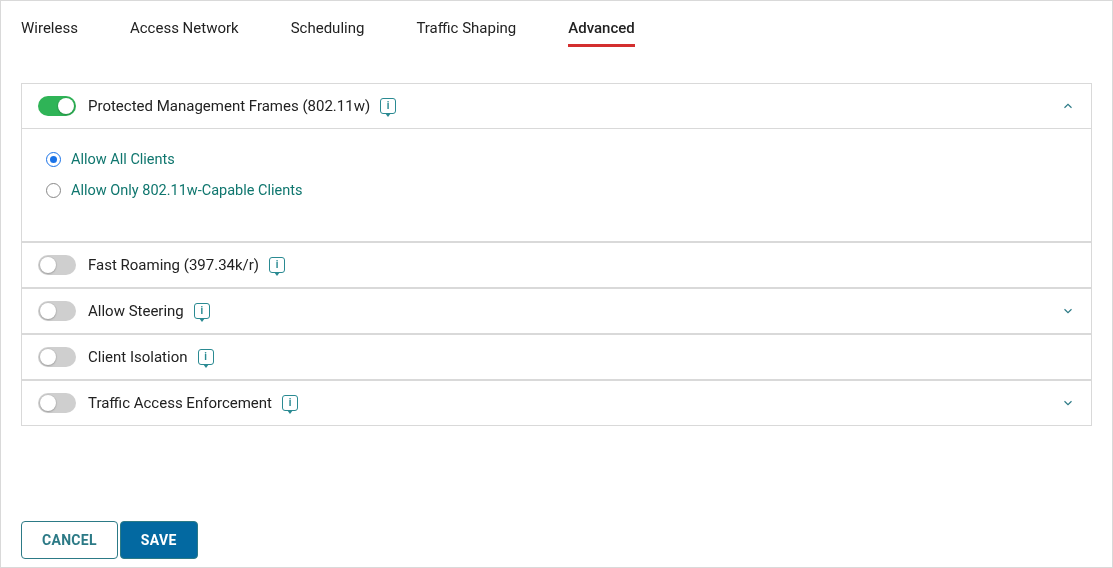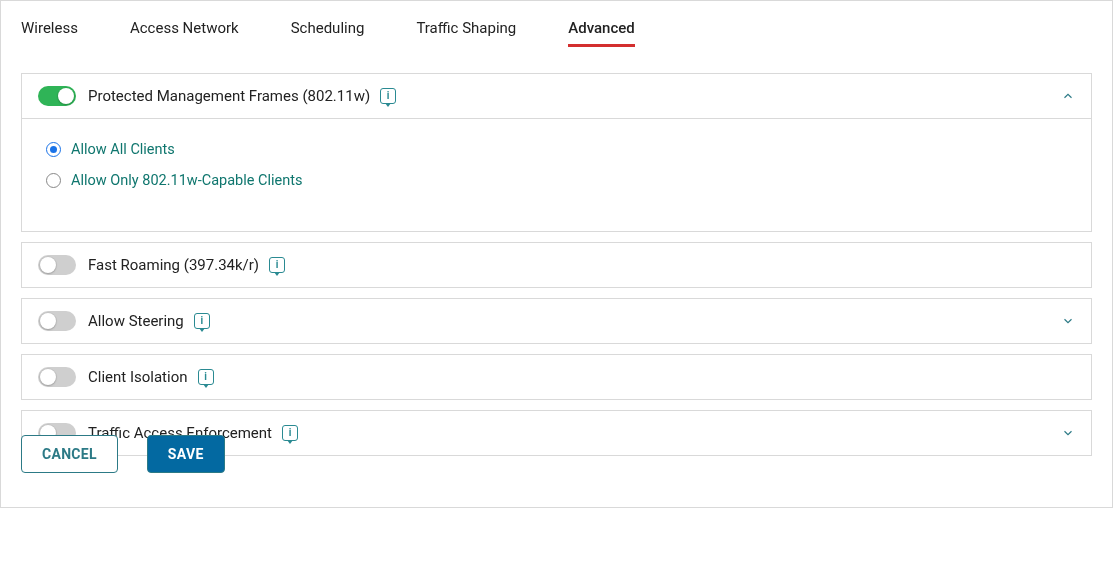--- a/index.html
+++ b/index.html
@@ -4,21 +4,21 @@
 <style>
   * { box-sizing: border-box; margin: 0; padding: 0; }
   body {
     font-family: -apple-system, BlinkMacSystemFont, "Segoe UI", Roboto, Arial, sans-serif;
     background: #fff;
     color: #222;
     font-size: 14px;
   }
   .page {
     width: 1113px;
-    height: 508px;
+    height: 568px;
     border: 1px solid #d9d9d9;
     padding: 0 20px 20px 20px;
     position: relative;
   }
   .tabs {
     display: flex;
     gap: 52px;
     padding: 18px 0 12px 0;
   }
   .tab {
@@ -33,24 +33,24 @@
     text-align: center;
   }
   .tab.active::after {
     content: "";
     position: absolute;
     left: 0; right: 0; bottom: -4px;
     height: 3px;
     background: #d32f2f;
   }
   .panels {
-    margin-top: 18px;
+    margin-top: 28px;
     display: flex;
     flex-direction: column;
-    gap: 10px;
+    gap: 0;
   }
   .panel {
     border: 1px solid #d9d9d9;
     background: #fff;
   }
   .panel-header {
     display: flex;
     align-items: center;
     padding: 10px 16px;
     min-height: 44px;
@@ -144,23 +144,23 @@
     position: absolute;
     top: 2.5px; left: 2.5px;
     width: 7px; height: 7px;
     background: #1a73e8;
     border-radius: 50%;
   }
   .radio-label { font-size: 14.5px; color: #0f766e; }
   .actions {
     position: absolute;
     left: 20px;
-    bottom: 34px;
-    display: flex;
-    gap: 29px;
+    bottom: 8px;
+    display: flex;
+    gap: 2px;
   }
   .btn {
     height: 38px;
     padding: 0 20px;
     font-size: 14px;
     font-weight: 700;
     border-radius: 4px;
     cursor: pointer;
     display: inline-flex;
     align-items: center;

